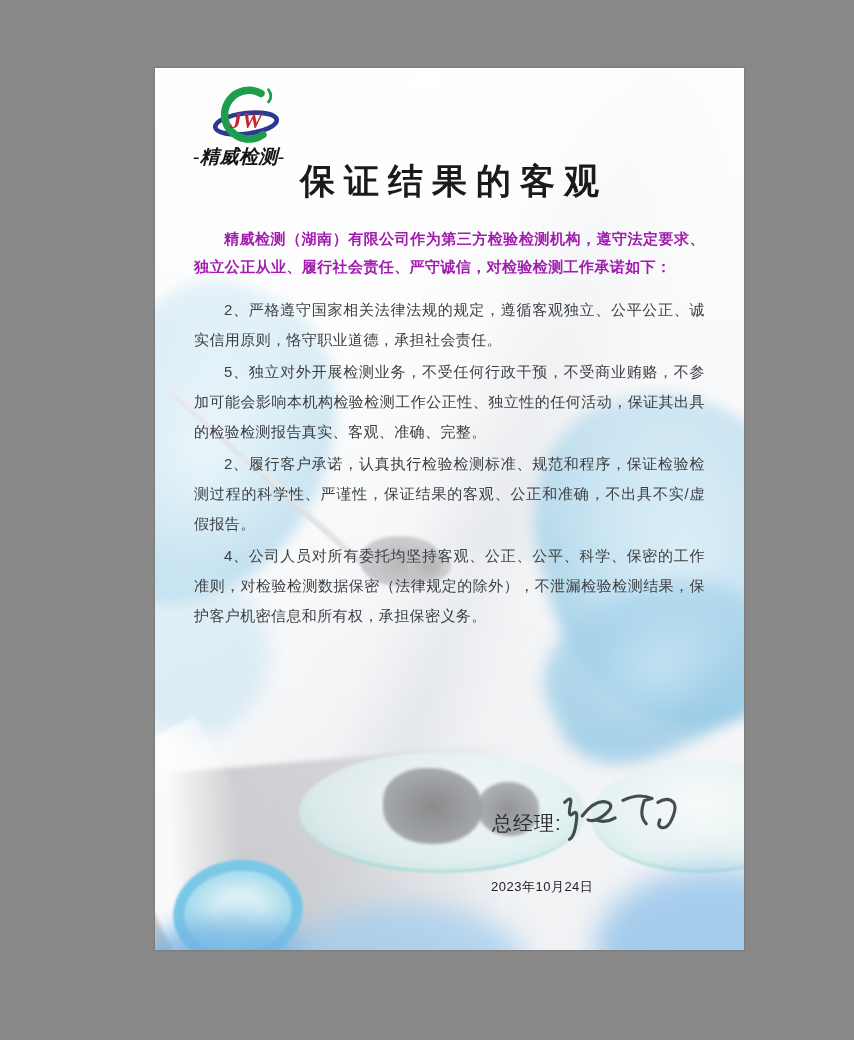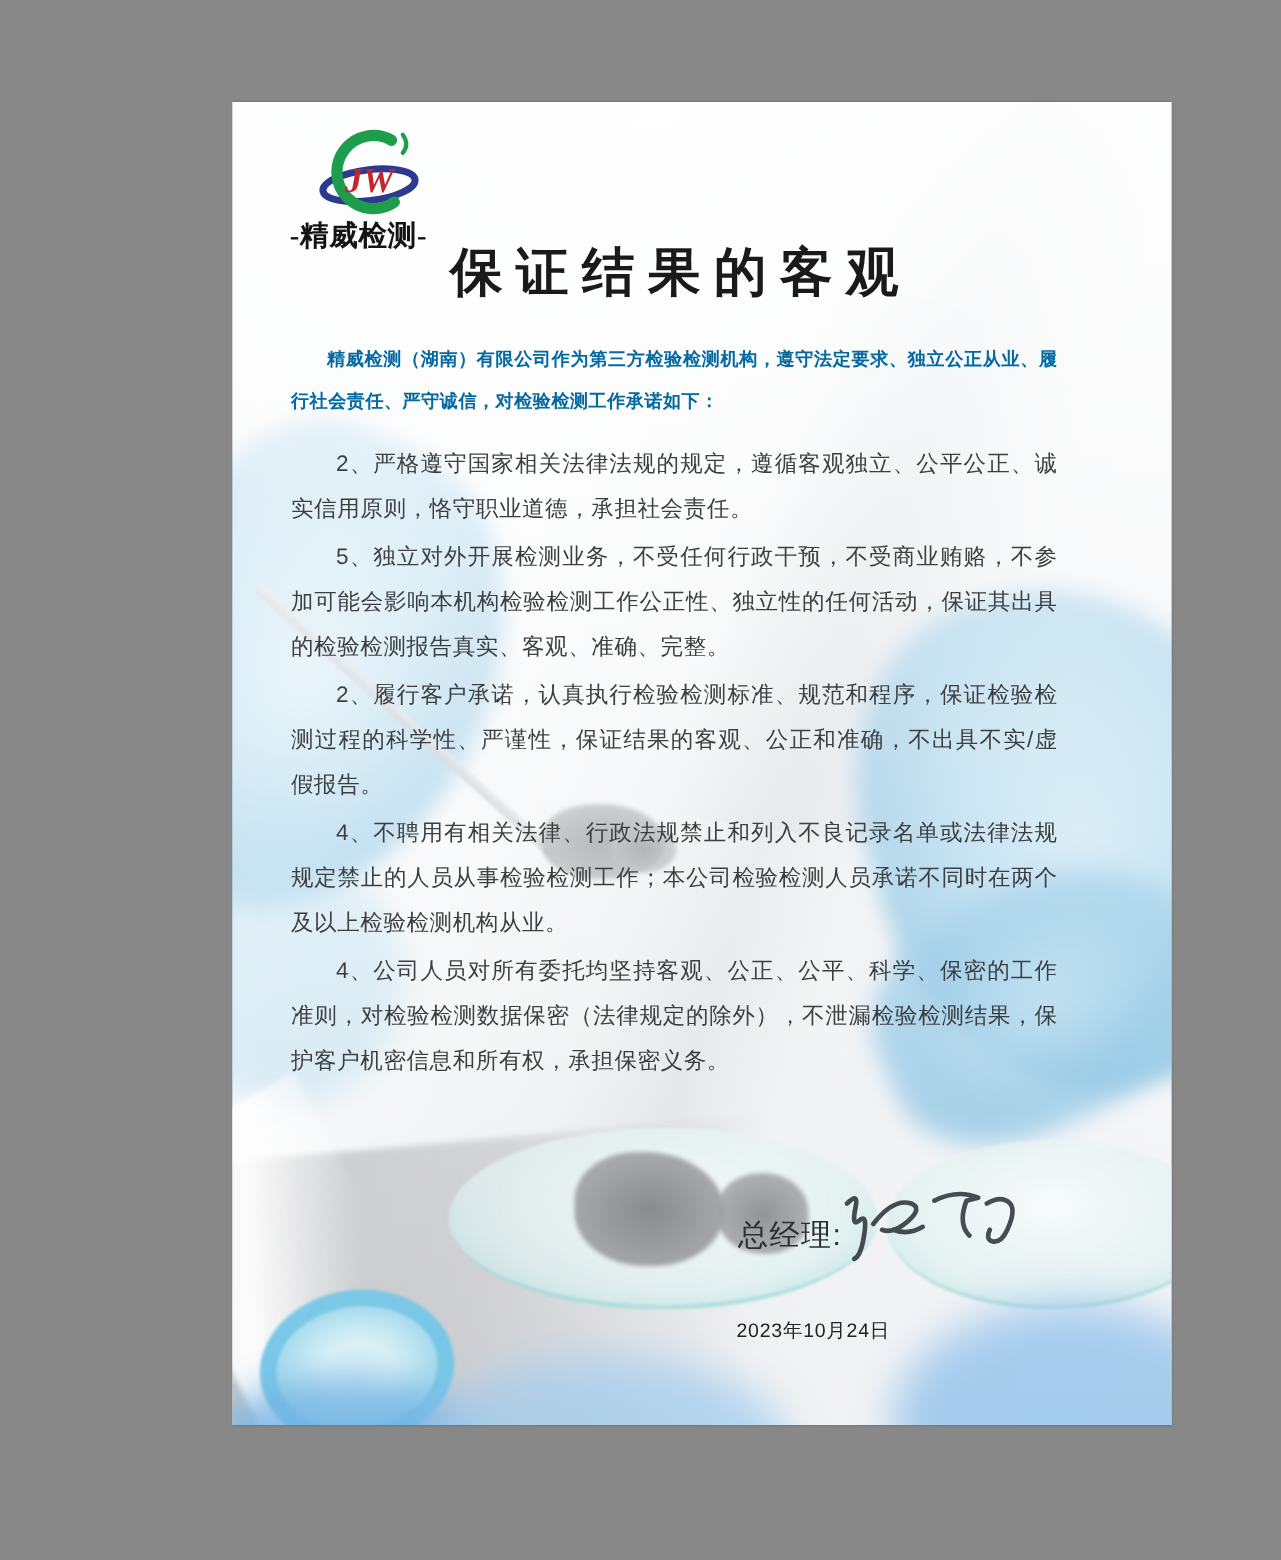--- a/index.html
+++ b/index.html
@@ -1,18 +1,18 @@
 <!DOCTYPE html>
 <html><head>
 <meta charset="utf-8">
 <style>
   html,body{margin:0;padding:0;}
   body{background:#888888;font-family:"Liberation Sans",sans-serif;}
   .canvas{position:relative;width:854px;height:1040px;background:#888888;overflow:hidden;}
-  .paper{position:absolute;left:155px;top:68px;width:589px;height:882px;background:#f4f5f6;overflow:hidden;box-shadow:0 0 2px rgba(0,0,0,.25);padding-left:37px;}
+  .paper{position:absolute;left:155px;top:68px;width:589px;height:882px;background:#f4f5f6;overflow:hidden;box-shadow:0 0 2px rgba(0,0,0,.25);}
   
   .photo{position:absolute;inset:0;overflow:hidden;}
   .photo *{position:absolute;}
   .base{inset:0;background:linear-gradient(115deg,#eef0f2 0%,#f8f9fa 28%,#e9ebee 55%,#f3f4f6 100%);}
   .fold-a{top:-60px;right:-80px;width:460px;height:560px;background:linear-gradient(100deg,rgba(205,210,216,0) 32%,rgba(198,204,211,.55) 48%,rgba(240,241,243,0) 66%);transform:rotate(9deg);}
   .fold-b{top:120px;right:40px;width:420px;height:620px;background:linear-gradient(95deg,rgba(208,212,218,0) 35%,rgba(200,206,213,.45) 50%,rgba(242,243,245,0) 64%);transform:rotate(14deg);}
   .glove-left{left:-70px;top:215px;width:240px;height:330px;border-radius:44% 56% 62% 38%;background:radial-gradient(closest-side,#c4e4f3,#8fcae7 58%,#6db4da);filter:blur(7px);opacity:.8;transform:rotate(24deg);}
   .glove-left2{left:-45px;top:500px;width:160px;height:170px;border-radius:50%;background:#a6d3ea;filter:blur(10px);opacity:.55;}
   .spatula{left:18px;top:320px;width:268px;height:7px;background:linear-gradient(#d8dadd,#aab0b5);transform:rotate(42deg);transform-origin:left top;filter:blur(1px);opacity:.85;border-radius:4px;}
   .granule-a{left:206px;top:468px;width:82px;height:50px;border-radius:46% 54% 52% 48%;background:radial-gradient(#646567,#93959a 75%);filter:blur(1.5px);opacity:.85;}
@@ -26,24 +26,24 @@
   .sample-a{left:228px;top:700px;width:100px;height:76px;border-radius:44% 56% 50% 50%;background:radial-gradient(#57585a,#7f8185 70%,#9fa1a5);filter:blur(1.5px);opacity:.9;}
   .sample-b{left:322px;top:714px;width:62px;height:54px;border-radius:50% 50% 46% 54%;background:radial-gradient(#5d5e60,#86888c 72%);filter:blur(1.5px);opacity:.85;}
   .cap-blue{left:18px;top:792px;width:108px;height:82px;border-radius:50%;border:11px solid #53b9e2;background:radial-gradient(ellipse,#d6f2f6 30%,#8fd4ea 70%);filter:blur(1px);opacity:.95;transform:rotate(-8deg);}
   .blob-bl{left:-20px;top:848px;width:190px;height:120px;border-radius:50%;background:#59a5de;filter:blur(12px);opacity:.8;}
   .blob-bc{left:130px;top:836px;width:240px;height:120px;border-radius:50%;background:#8fc2ea;filter:blur(14px);opacity:.75;}
   .blob-br{left:440px;top:800px;width:240px;height:160px;border-radius:50%;background:#7cb6e6;filter:blur(14px);opacity:.8;}
   .wash{inset:0;background:linear-gradient(180deg,rgba(255,255,255,.93) 0%,rgba(255,255,255,.82) 20%,rgba(255,255,255,.60) 42%,rgba(255,255,255,.42) 62%,rgba(255,255,255,.26) 80%,rgba(255,255,255,.16) 100%);}
   
   .content{position:absolute;inset:0;}
   .logo-svg{position:absolute;left:44px;top:18px;width:94px;height:60px;}
-  .brand{position:absolute;left:28px;top:76px;width:112px;text-align:center;font-family:"Liberation Serif",serif;font-weight:900;font-size:19px;letter-spacing:.5px;color:#141414;white-space:nowrap;}
+  .brand{position:absolute;left:28px;top:76px;width:112px;text-align:center;font-family:"Liberation Serif",serif;font-weight:900;font-size:19px;letter-spacing:.5px;color:#141414;white-space:nowrap;font-style:italic;}
   .title{position:absolute;left:39px;top:90px;width:511px;text-align:center;font-family:"Liberation Serif",serif;font-weight:900;font-size:35px;letter-spacing:9px;color:#1a1a1a;white-space:nowrap;text-indent:9px;}
   .body-text{position:absolute;left:39px;top:157px;width:511px;}
-  .intro{font-size:12px;line-height:28px;font-weight:700;color:#0369a1;text-align:justify;text-indent:2em;margin:0 0 14px 0;letter-spacing:.4px;}
+  .intro{font-size:15px;line-height:28px;font-weight:700;color:#a21caf;text-align:justify;text-indent:2em;margin:0 0 14px 0;letter-spacing:.4px;}
   .items p{font-size:15px;line-height:30px;font-weight:400;color:#3c3f42;text-align:justify;text-indent:2em;margin:0 0 2px 0;letter-spacing:.4px;}
   .sign-label{position:absolute;left:337px;top:742px;font-size:20px;color:#2b2e33;letter-spacing:1px;}
   .sign-svg{position:absolute;left:398px;top:718px;width:136px;height:58px;opacity:.88;}
   .date{position:absolute;left:336px;top:810px;font-size:13px;color:#222326;letter-spacing:.5px;}
 </style>
 </head>
 <body>
 
 <div class="canvas">
   <div class="paper">
@@ -84,21 +84,20 @@
       <div class="brand">-精威检测-</div>
 
       <div class="title">保证结果的客观</div>
 
       <div class="body-text">
         <p class="intro">精威检测（湖南）有限公司作为第三方检验检测机构，遵守法定要求、独立公正从业、履行社会责任、严守诚信，对检验检测工作承诺如下：</p>
         <div class="items">
           <p>2、严格遵守国家相关法律法规的规定，遵循客观独立、公平公正、诚实信用原则，恪守职业道德，承担社会责任。</p>
           <p>5、独立对外开展检测业务，不受任何行政干预，不受商业贿赂，不参加可能会影响本机构检验检测工作公正性、独立性的任何活动，保证其出具的检验检测报告真实、客观、准确、完整。</p>
           <p>2、履行客户承诺，认真执行检验检测标准、规范和程序，保证检验检测过程的科学性、严谨性，保证结果的客观、公正和准确，不出具不实/虚假报告。</p>
-          <p>4、不聘用有相关法律、行政法规禁止和列入不良记录名单或法律法规规定禁止的人员从事检验检测工作；本公司检验检测人员承诺不同时在两个及以上检验检测机构从业。</p>
           <p>4、公司人员对所有委托均坚持客观、公正、公平、科学、保密的工作准则，对检验检测数据保密（法律规定的除外），不泄漏检验检测结果，保护客户机密信息和所有权，承担保密义务。</p>
         </div>
       </div>
 
       <div class="sign-label">总经理:</div>
 
       <svg class="sign-svg" viewBox="0 0 140 58">
         <g fill="none" stroke="#2f353b" stroke-width="3.2" stroke-linecap="round" stroke-linejoin="round">
           <path d="M12 16 q8 -8 6 2 q-3 14 2 10 q7 -7 3 14 q-2 10 -6 12"></path>
           <path d="M30 30 q14 -18 26 -14 q8 3 -2 12 q-10 9 -18 6"></path>

